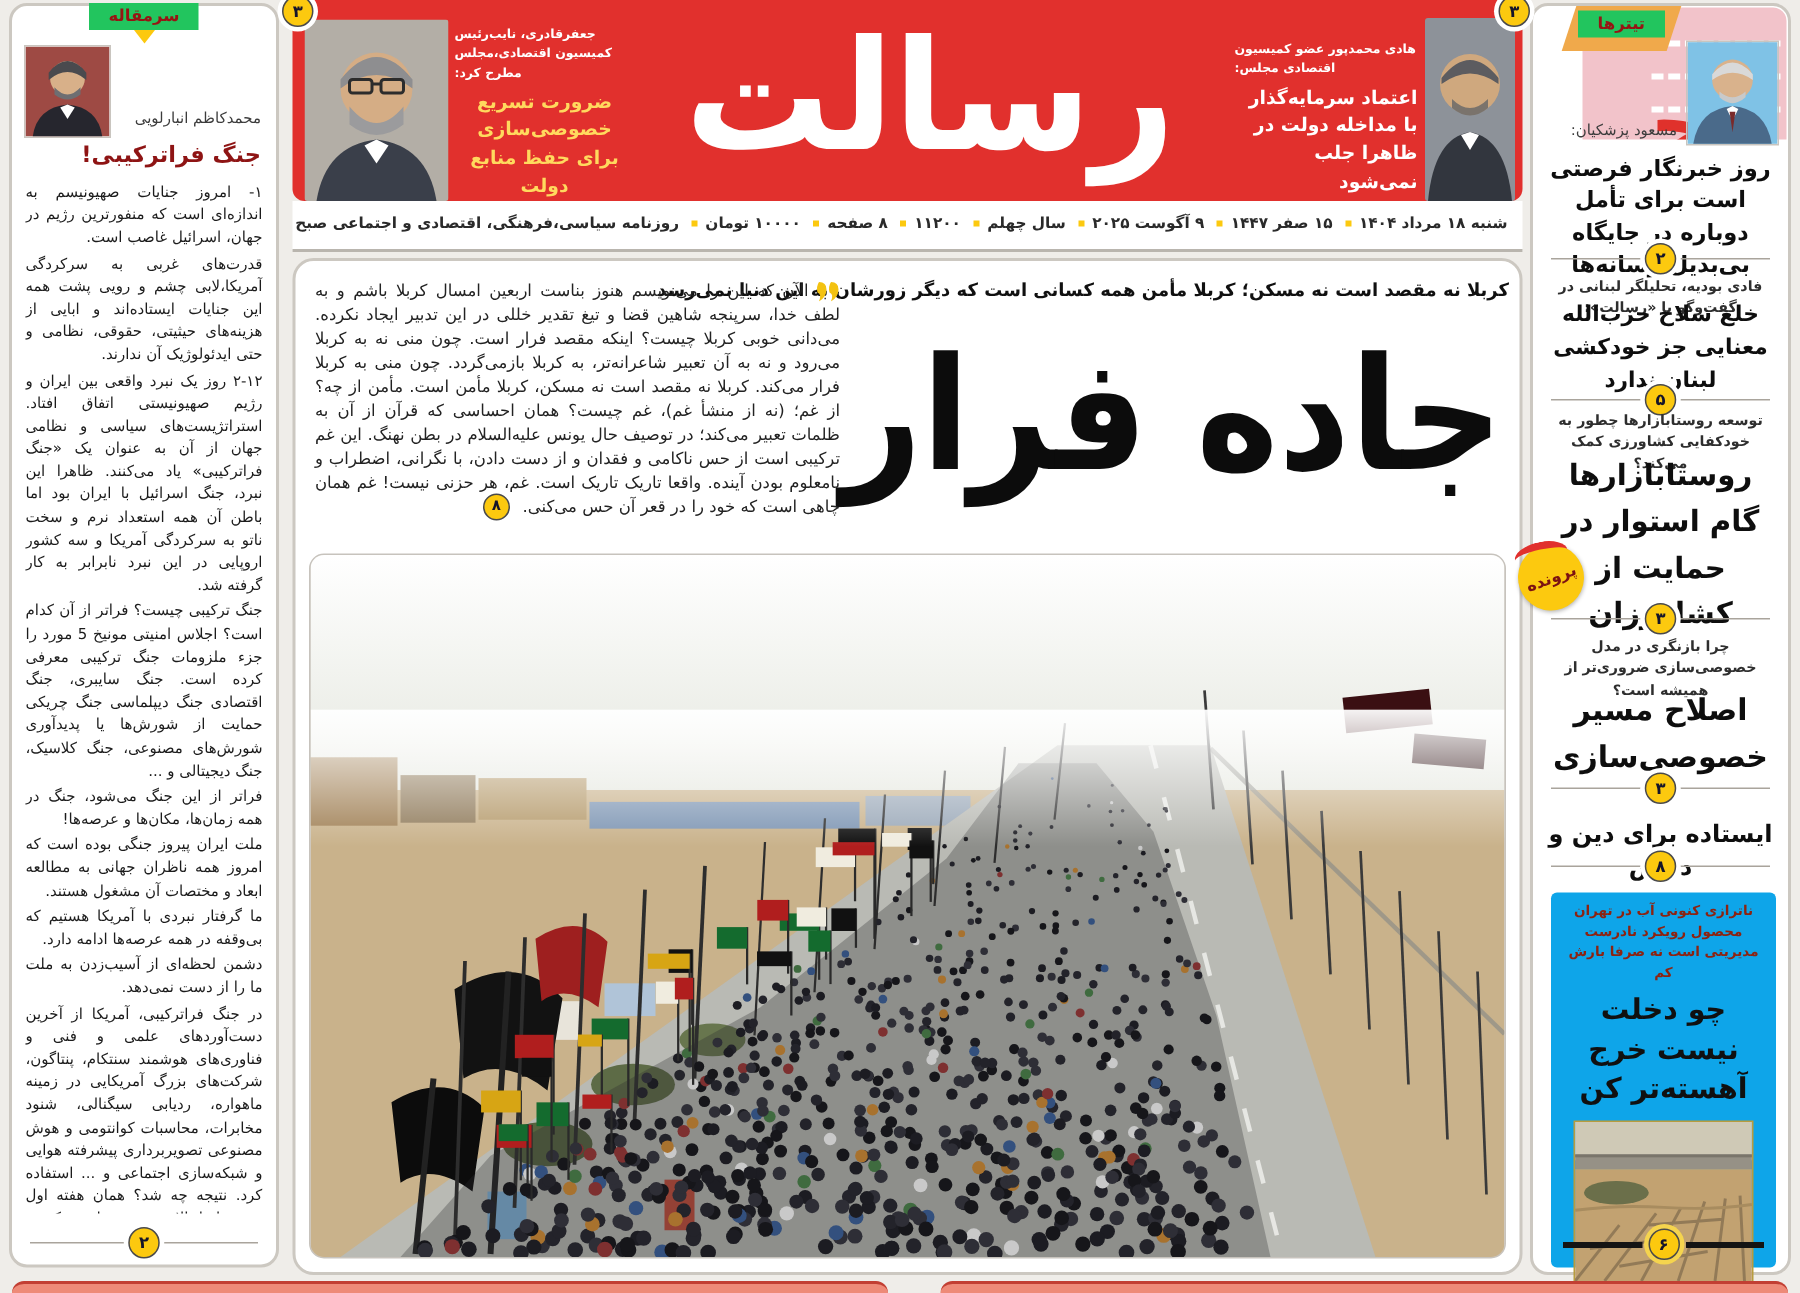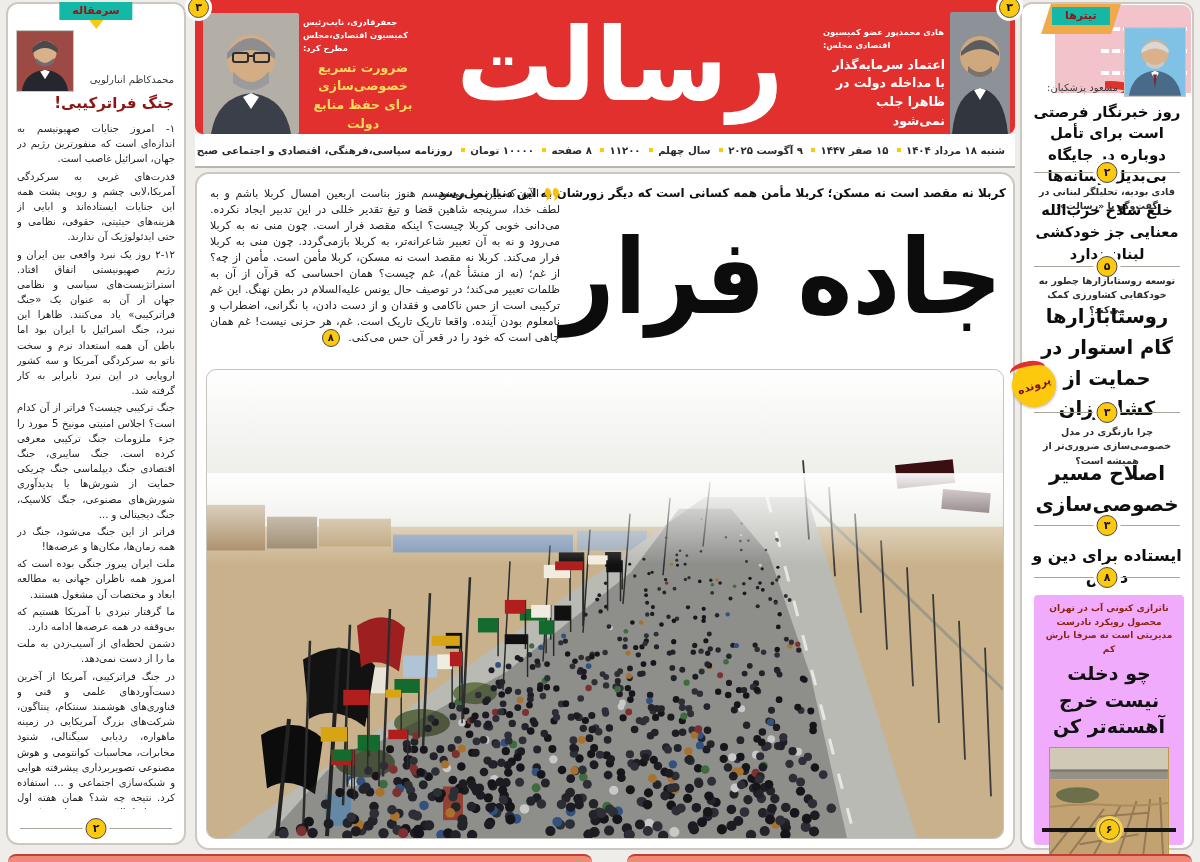--- a/index.html
+++ b/index.html
@@ -7,21 +7,21 @@
   body{background:#efede9;direction:rtl;overflow:hidden;position:relative;}
   .page{position:absolute;inset:0;}
   .panel{position:absolute;background:#fff;border:2px solid #ccc8c1;border-radius:12px;}
 
   
   .pcircle{display:inline-block;width:21px;height:21px;border-radius:50%;background:#fcc90f;
     border:1px solid #4a4a4a;box-shadow:0 0 0 3px #fff;color:#15152a;font-weight:bold;
     font-size:11px;line-height:19px;text-align:center;}
   .sep{position:absolute;border-top:1px solid #a9a49c;height:0;}
   .sep .pcircle{position:absolute;top:-11px;left:50%;transform:translateX(-50%);}
-  .tag{position:absolute;background:#14b8a6;color:#971414;font-weight:bold;font-size:11px;
+  .tag{position:absolute;background:#22c55e;color:#971414;font-weight:bold;font-size:11px;
     padding:2px 13px 3px;white-space:nowrap;z-index:5;}
   .tag .tri{position:absolute;top:100%;left:50%;transform:translateX(-50%);
     border:7px solid transparent;border-top:9px solid #fcc90f;}
   .kicker{font-size:9.5px;color:#2e2e2e;font-weight:bold;text-align:center;line-height:1.5;}
   .dot{display:inline-block;width:4px;height:4px;background:#fcc90f;margin:0 5px 1px;vertical-align:middle;}
 
   
   .editorial{left:6px;top:2px;width:180px;height:843px;}
   .ed-tag{top:-2px;left:50%;transform:translateX(-50%);}
   .ed-photo{position:absolute;left:8px;top:26px;width:58px;height:62px;border:1px solid #c9c5bf;}
@@ -93,21 +93,21 @@
   .hsep1{top:168px;left:12px;right:12px;}
   .hsep2{top:262px;left:12px;right:12px;}
   .hsep3{top:408px;left:12px;right:12px;}
   .hsep4{top:521px;left:12px;right:12px;}
   .hsep5{top:573px;left:12px;right:12px;}
   .badge-parvandeh{position:absolute;left:-10px;top:359px;width:44px;height:44px;border-radius:50%;
     background:#fcc90f;transform:rotate(-20deg);display:flex;align-items:center;justify-content:center;
     font-size:11px;font-weight:bold;color:#7c1212;box-shadow:0 1px 3px rgba(0,0,0,.3);z-index:6;}
   .badge-parvandeh .swoosh{position:absolute;top:-3px;left:3px;width:36px;height:18px;
     border-top:5px solid #e1302d;border-radius:50% 50% 0 0;transform:rotate(8deg);}
-  .ybox{position:absolute;left:12px;right:8px;top:591px;height:250px;background:#f0abfc;
+  .ybox{position:absolute;left:12px;right:8px;top:591px;height:250px;background:#0ea5e9;
     border-radius:4px;padding:7px 6px;}
   .ybox .kicker{color:#8d2311;font-size:9px;}
   .y-head{font-size:19px;font-weight:bold;color:#101010;text-align:center;line-height:1.4;margin-top:4px;}
   .y-photo{display:block;margin:7px auto 0;width:120px;height:108px;border:1px solid #b89c3e;}
   .ybar{position:absolute;left:8px;right:8px;bottom:5px;display:flex;align-items:center;gap:4px;}
   .ybar i{flex:1;height:4px;background:#141414;}
   .ybar .pcircle{box-shadow:0 0 0 3px #f5d44e;}
 
   
   .bbar{position:absolute;bottom:0;height:8px;background:#ee8a78;border-top:2px solid #c23f33;

